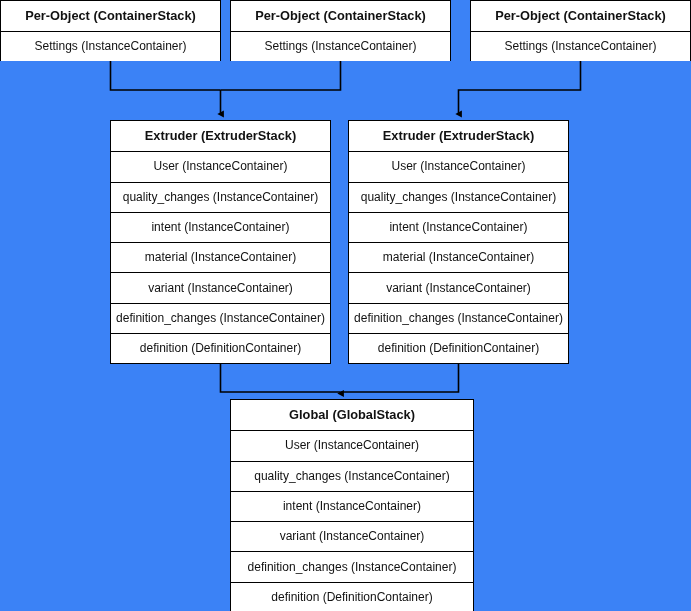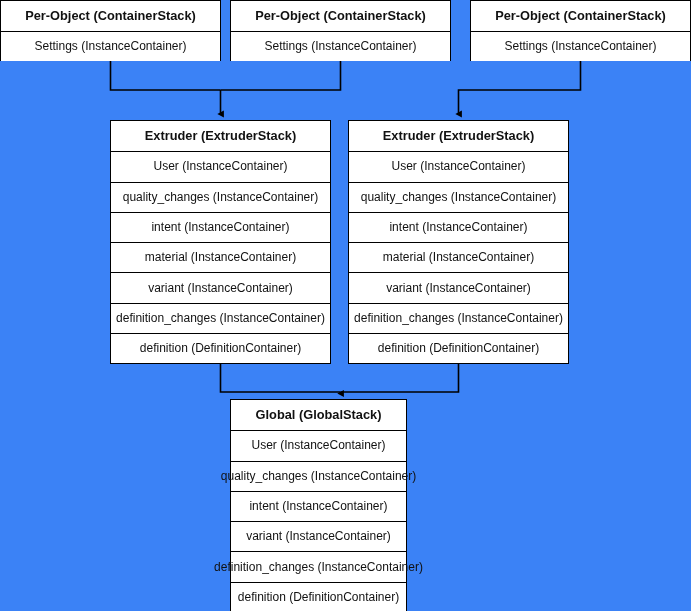--- a/index.html
+++ b/index.html
@@ -112,21 +112,21 @@
       <div class="node stack" style="left: 348px; top: 120px; width: 221px; height: 244px;">
         <div class="row header">Extruder (ExtruderStack)</div>
         <div class="row divider">User (InstanceContainer)</div>
         <div class="row divider">quality_changes (InstanceContainer)</div>
         <div class="row divider">intent (InstanceContainer)</div>
         <div class="row divider">material (InstanceContainer)</div>
         <div class="row divider">variant (InstanceContainer)</div>
         <div class="row divider">definition_changes (InstanceContainer)</div>
         <div class="row divider">definition (DefinitionContainer)</div>
       </div>
-      <div class="node global" style="left: 230px; top: 399px; width: 177px; height: 213px;">
+      <div class="node global" style="left: 230px; top: 399px; width: 244px; height: 213px;">
         <div class="row header">Global (GlobalStack)</div>
         <div class="row divider">User (InstanceContainer)</div>
         <div class="row divider">quality_changes (InstanceContainer)</div>
         <div class="row divider">intent (InstanceContainer)</div>
         <div class="row divider">variant (InstanceContainer)</div>
         <div class="row divider">definition_changes (InstanceContainer)</div>
         <div class="row divider">definition (DefinitionContainer)</div>
       </div>
     </div>
 

